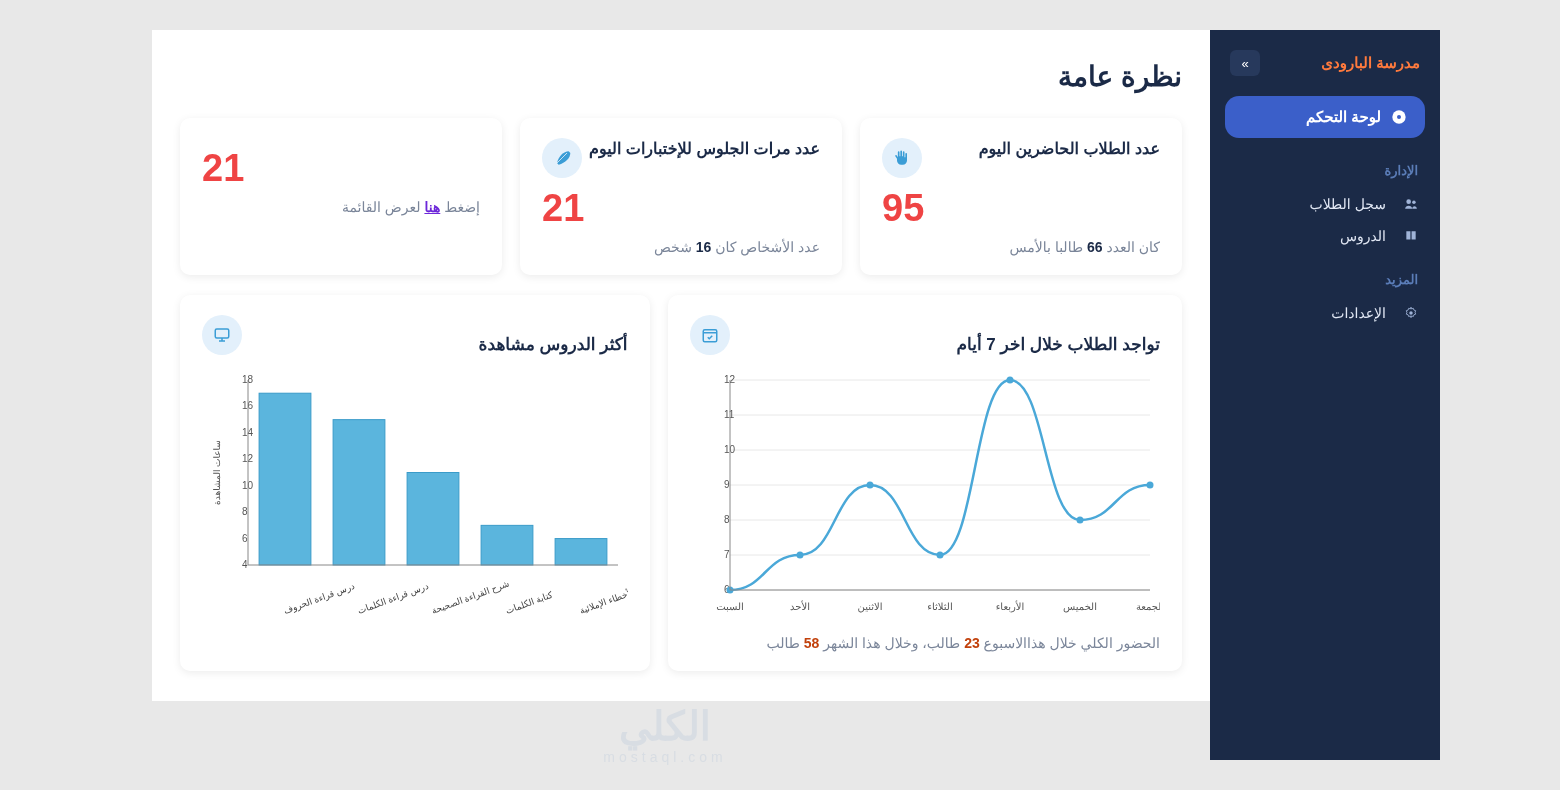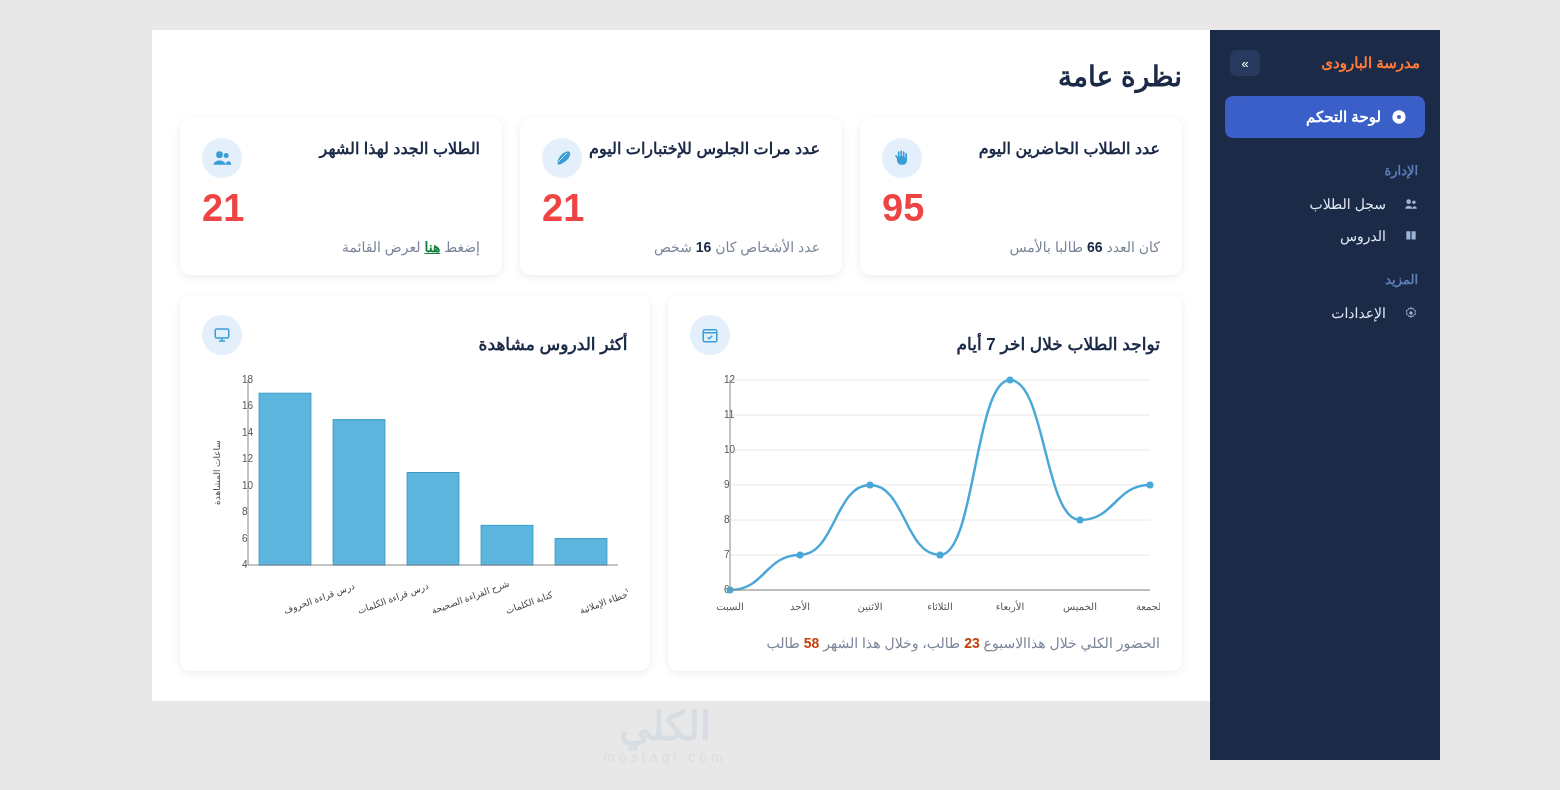--- a/index.html
+++ b/index.html
@@ -44,21 +44,21 @@
   display: flex;
   align-items: center;
   justify-content: center;
   color: #fff;
   font-size: 13px;
   cursor: pointer;
 }
 .dashboard-btn {
   margin: 0 15px 25px;
   background: #3b5fc9;
-  border-radius: 8px;
+  border-radius: 14px;
   padding: 12px 18px;
   font-weight: 700;
   font-size: 15px;
   display: flex;
   align-items: center;
   gap: 10px;
   cursor: pointer;
 }
 .dashboard-btn .ico { font-size: 14px; }
 .section-label {
@@ -135,21 +135,21 @@
   color: #ef4444;
   text-align: left;
   margin: 9px 0;
 }
 .card-foot {
   font-size: 14px;
   color: #7a8599;
   text-align: right;
 }
 .card-foot b { color: #1b2a47; font-weight: 800; }
-.card-foot a { color: #15803d; text-decoration: underline; font-weight: 700; }
+.card-foot a { color: #6d28d9; text-decoration: underline; font-weight: 700; }
 .charts-row {
   display: flex;
   gap: 18px;
 }
 .chart-card {
   background: #fff;
   border-radius: 10px;
   box-shadow: 0 2px 8px rgba(0,0,0,0.08);
   padding: 20px 22px;
 }
@@ -275,31 +275,20 @@
                 </svg>
           </div>
         </div>
         <div class="card-value">21</div>
         <div class="card-foot">
           <span>عدد الأشخاص كان </span><b>16</b><span> شخص</span>
         </div>
       </div>
 
       <div class="card">
-        <div class="card-head">
-          <div class="card-title">الطلاب الجدد لهذا الشهر</div>
-          <div class="card-icon">
-            <svg width="20" height="20" viewBox="0 0 24 24" fill="currentColor">
-                  <circle cx="9" cy="8" r="4"></circle>
-                  <circle cx="17" cy="9" r="3"></circle>
-                  <path d="M2 20c0-3 3-5 7-5s7 2 7 5H2z"></path>
-                  <path d="M16 20c0-2 2-4 4-4s3 2 3 4h-7z"></path>
-                </svg>
-          </div>
-        </div>
         <div class="card-value">21</div>
         <div class="card-foot">
           <span>إضغط </span><a href="#">هنا</a><span> لعرض القائمة</span>
         </div>
       </div>
     </div>
 
     <div class="charts-row">
 
       <div class="chart-card wide">

